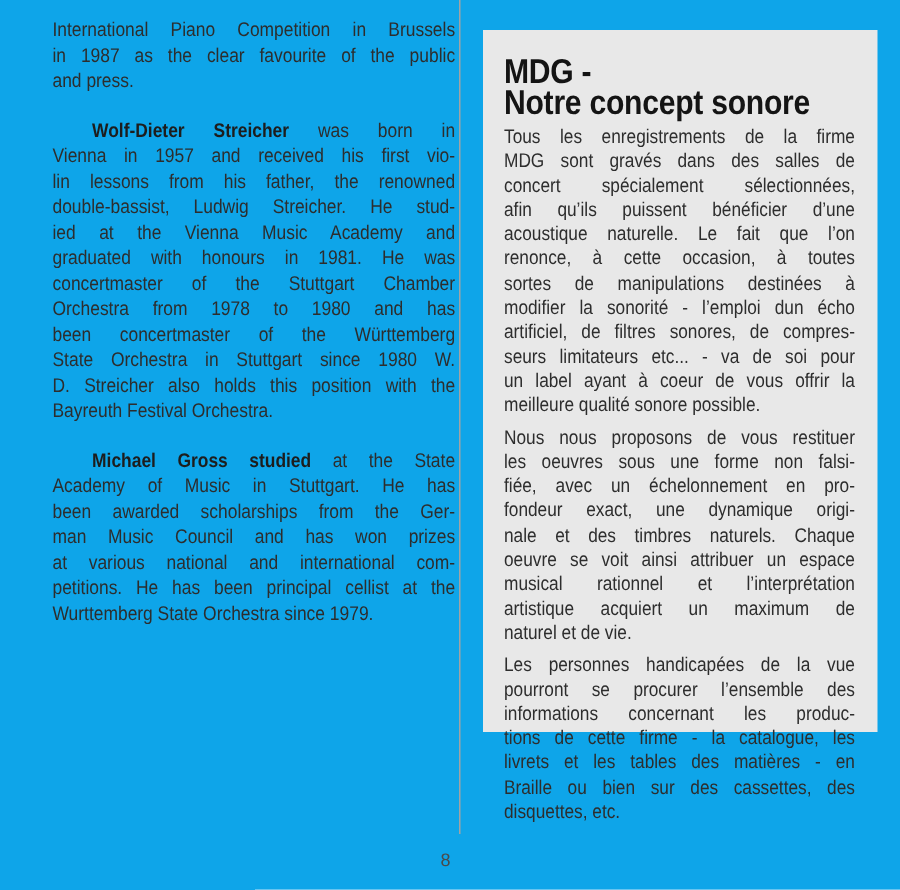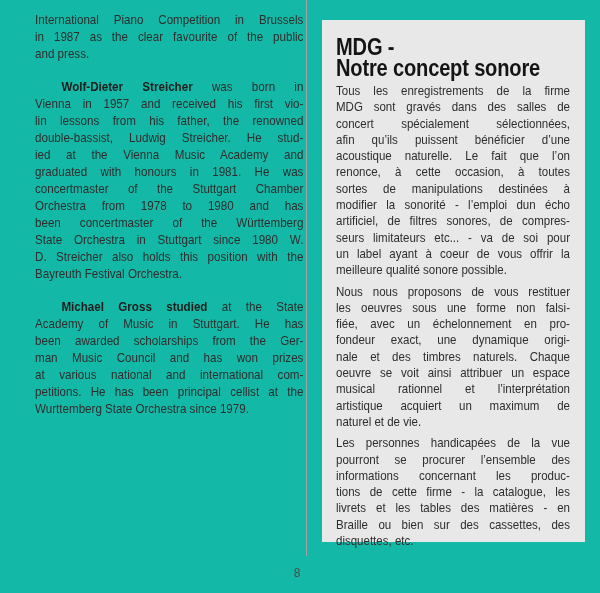--- a/index.html
+++ b/index.html
@@ -4,21 +4,21 @@
 <style>
   html, body { margin: 0; padding: 0; }
   body {
     width: 600px; height: 593px;
     background: #fdfdfd;
     font-family: "Liberation Sans", "DejaVu Sans", sans-serif;
   }
   .page {
     position: relative;
     width: 600px; height: 593px;
-    background: #14b8a6;
+    background: #0ea5e9;
     color: #2d2d2d;
     overflow: hidden;
   }
   
   .col-left {
     position: absolute;
     left: 35px; top: 11px;
     width: 305px;
     transform: scaleX(0.88);
     transform-origin: 0 0;
@@ -34,21 +34,21 @@
   .divider {
     position: absolute;
     left: 306px; top: 0;
     width: 1px; height: 556px;
     background: #a3a3a3;
   }
   
   .gray-panel {
     position: absolute;
     left: 322px; top: 20px;
-    width: 263px; height: 522px;
+    width: 263px; height: 468px;
     background: #e8e8e8;
   }
   .panel-inner {
     position: absolute;
     left: 14px; top: 17px;
     width: 268px;
     transform: scaleX(0.873);
     transform-origin: 0 0;
     font-size: 13.2px;
     line-height: 16.3px;

